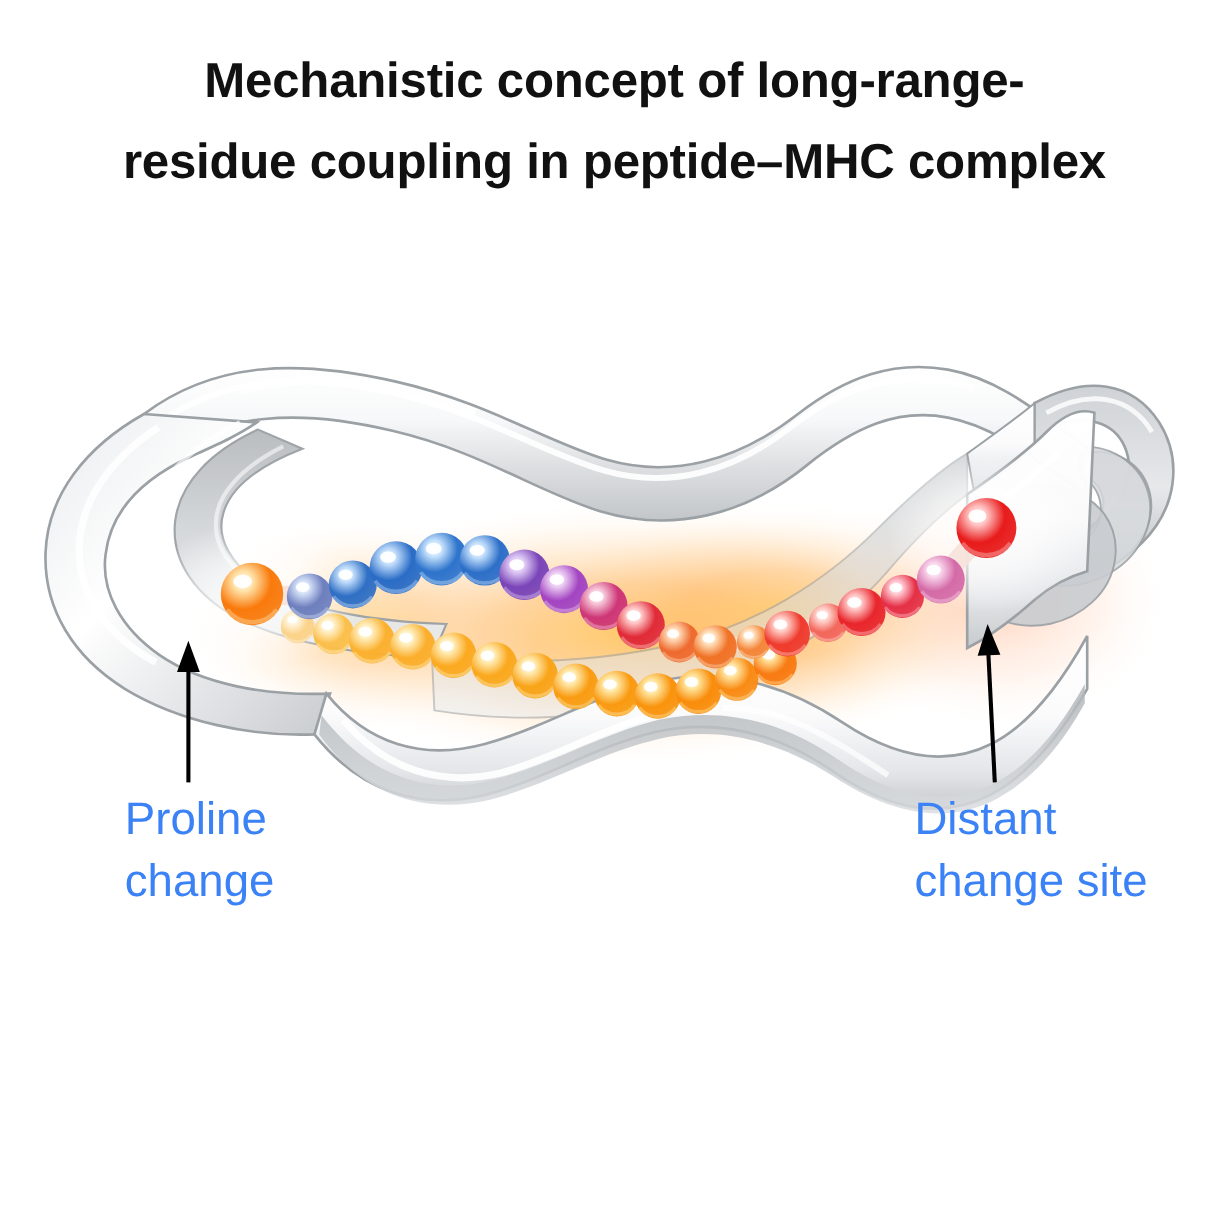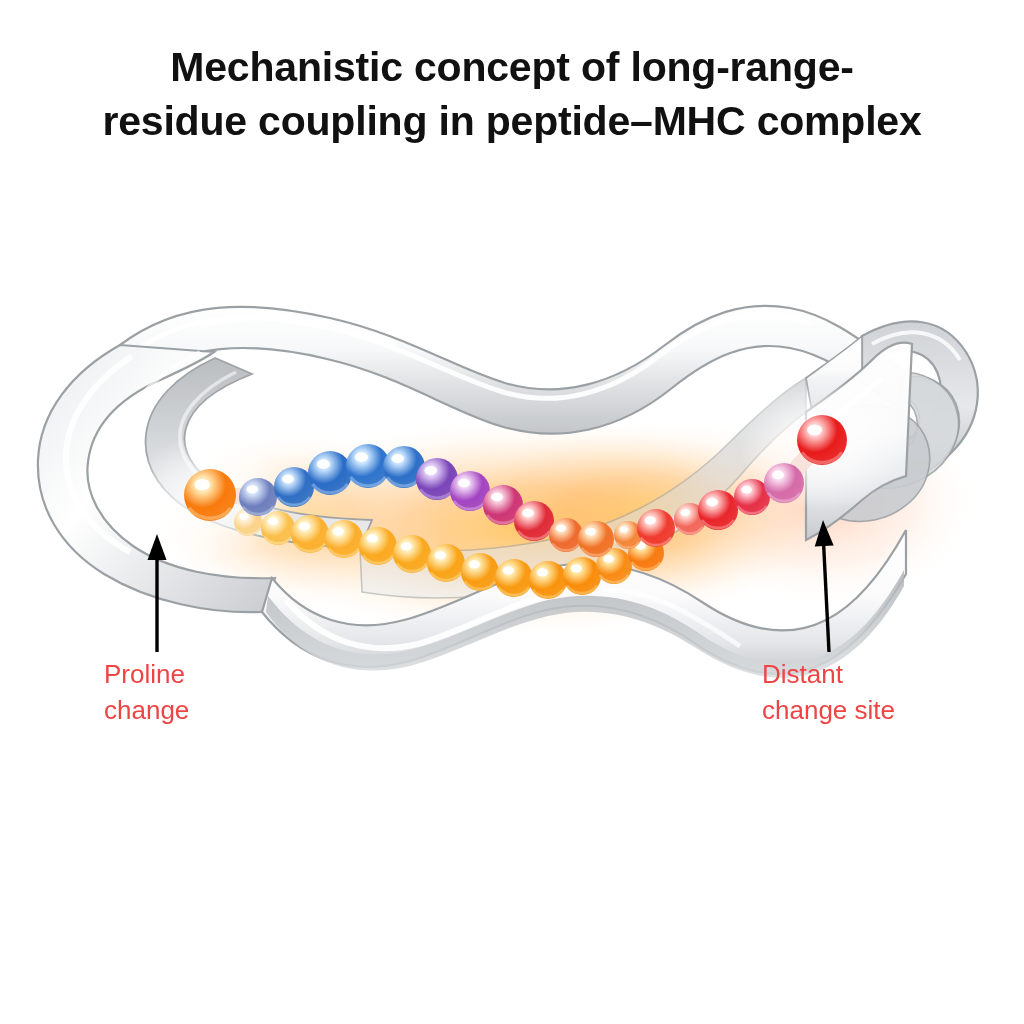--- a/index.html
+++ b/index.html
@@ -5,24 +5,24 @@
   html,body{margin:0;padding:0;background:#ffffff;}
   body{width:1024px;height:1024px;overflow:hidden;font-family:"Liberation Sans",sans-serif;}
   #stage{position:relative;width:1024px;height:732px;background:#ffffff;}
   #figure{position:absolute;inset:0;}
   .ttl{
     position:absolute;left:0;right:0;top:40px;text-align:center;
     font-family:"Liberation Sans",sans-serif;
     font-size:41px;font-weight:600;line-height:1.32;color:#111111;
     letter-spacing:-0.2px;
   }
-  .ttl .l2{display:block;}
+  .ttl .l2{display:block;margin-top:13px;}
   .lbl{
     position:absolute;font-family:"Liberation Sans",sans-serif;
-    font-size:26px;font-weight:400;line-height:1.38;color:#ef4444;
+    font-size:38px;font-weight:400;line-height:1.38;color:#3b82f6;
     white-space:pre-line;
   }
   #lbl-left{left:104px;top:657px;text-align:left;}
   #lbl-right{left:762px;top:657px;text-align:left;}
 </style>
 </head>
 <body>
 
 <div id="stage">
 

